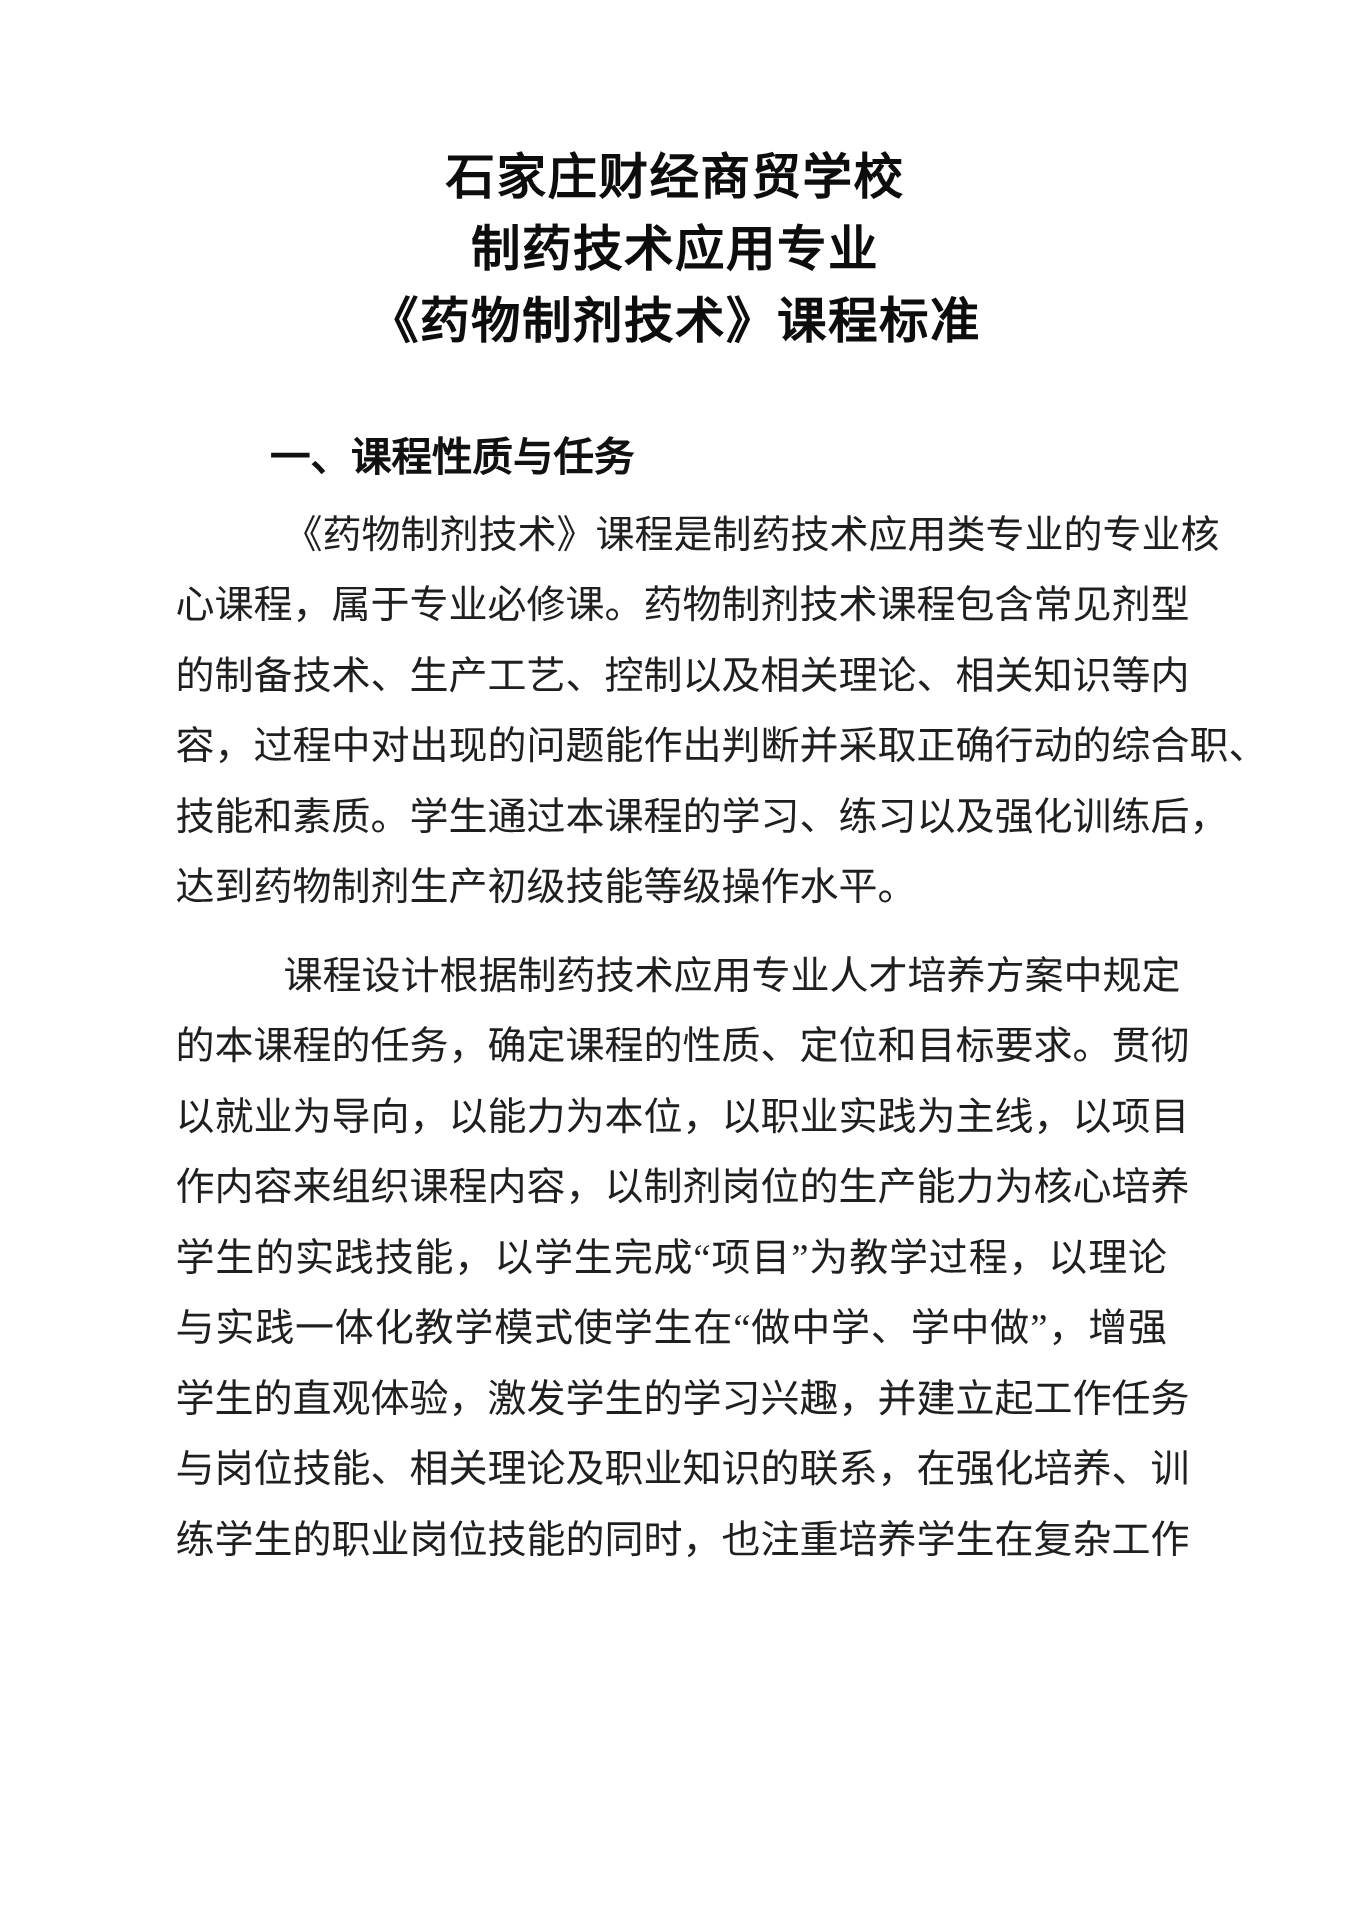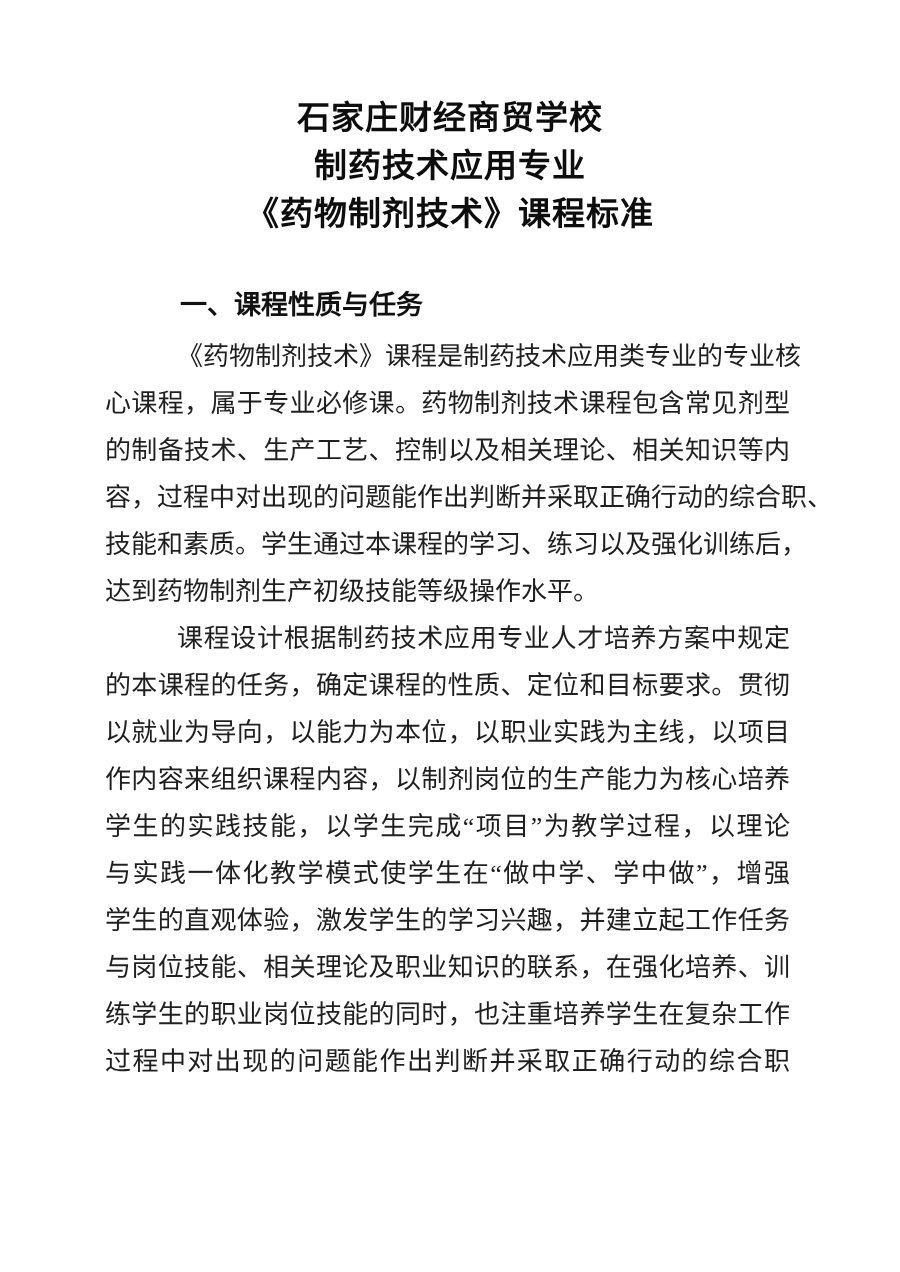--- a/index.html
+++ b/index.html
@@ -29,21 +29,21 @@
   }
   .section-heading {
     margin-top: 44px;
     margin-left: 75px; 
     font-family: "Liberation Sans", "DejaVu Sans", sans-serif;
     font-weight: 700;
     font-size: 27px;
     line-height: 47px;
     color: #111111;
   }
-  .paragraph { margin: 0; }
+  .paragraph { margin: 12px; }
   .paragraph.p-first { margin-top: 4px; }
   .line {
     font-size: 26px;
     line-height: 47px;
     color: #1f1f1f;
     text-align: justify;
     text-align-last: justify;
     text-justify: inter-character;
     white-space: nowrap;
   }
@@ -80,18 +80,17 @@
     <div class="paragraph">
       <div class="line first">课程设计根据制药技术应用专业人才培养方案中规定</div>
       <div class="line">的本课程的任务，确定课程的性质、定位和目标要求。贯彻</div>
       <div class="line">以就业为导向，以能力为本位，以职业实践为主线，以项目</div>
       <div class="line">作内容来组织课程内容，以制剂岗位的生产能力为核心培养</div>
       <div class="line">学生的实践技能，以学生完成“项目”为教学过程，以理论</div>
       <div class="line">与实践一体化教学模式使学生在“做中学、学中做”，增强</div>
       <div class="line">学生的直观体验，激发学生的学习兴趣，并建立起工作任务</div>
       <div class="line">与岗位技能、相关理论及职业知识的联系，在强化培养、训</div>
       <div class="line">练学生的职业岗位技能的同时，也注重培养学生在复杂工作</div>
-      <div class="line">过程中对出现的问题能作出判断并采取正确行动的综合职</div>
     </div>
 
   </div>
 
 </div>
 
 </body></html>

